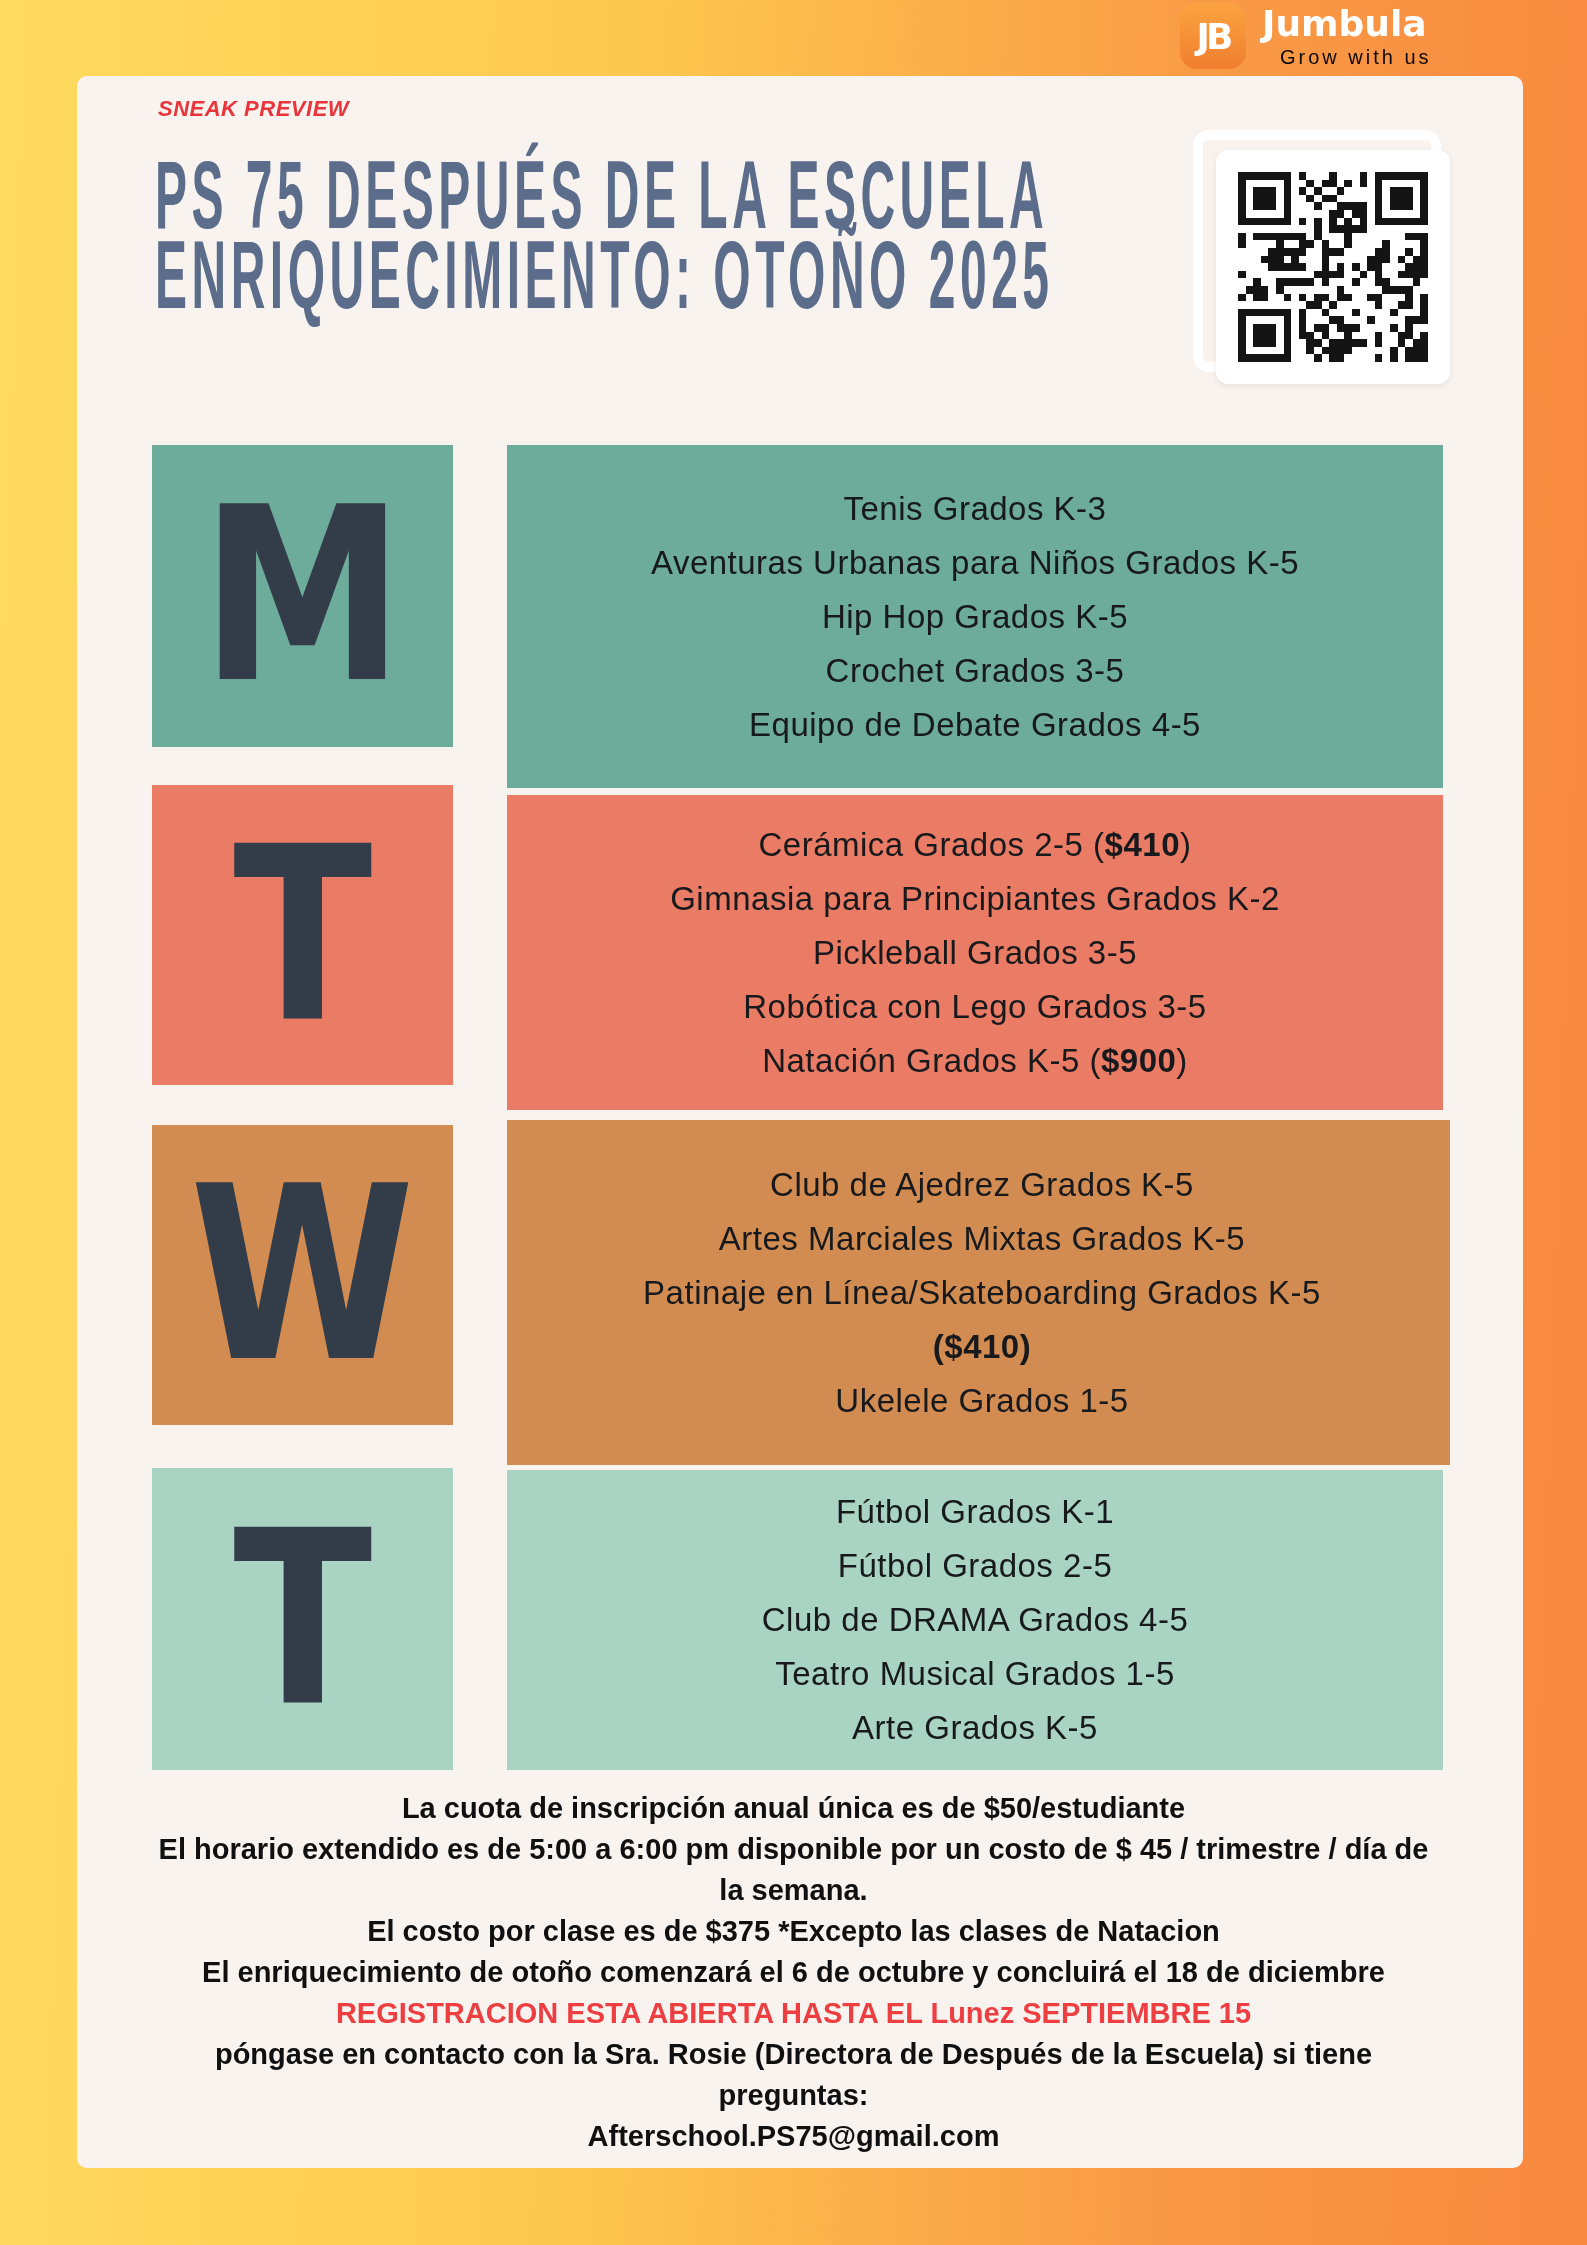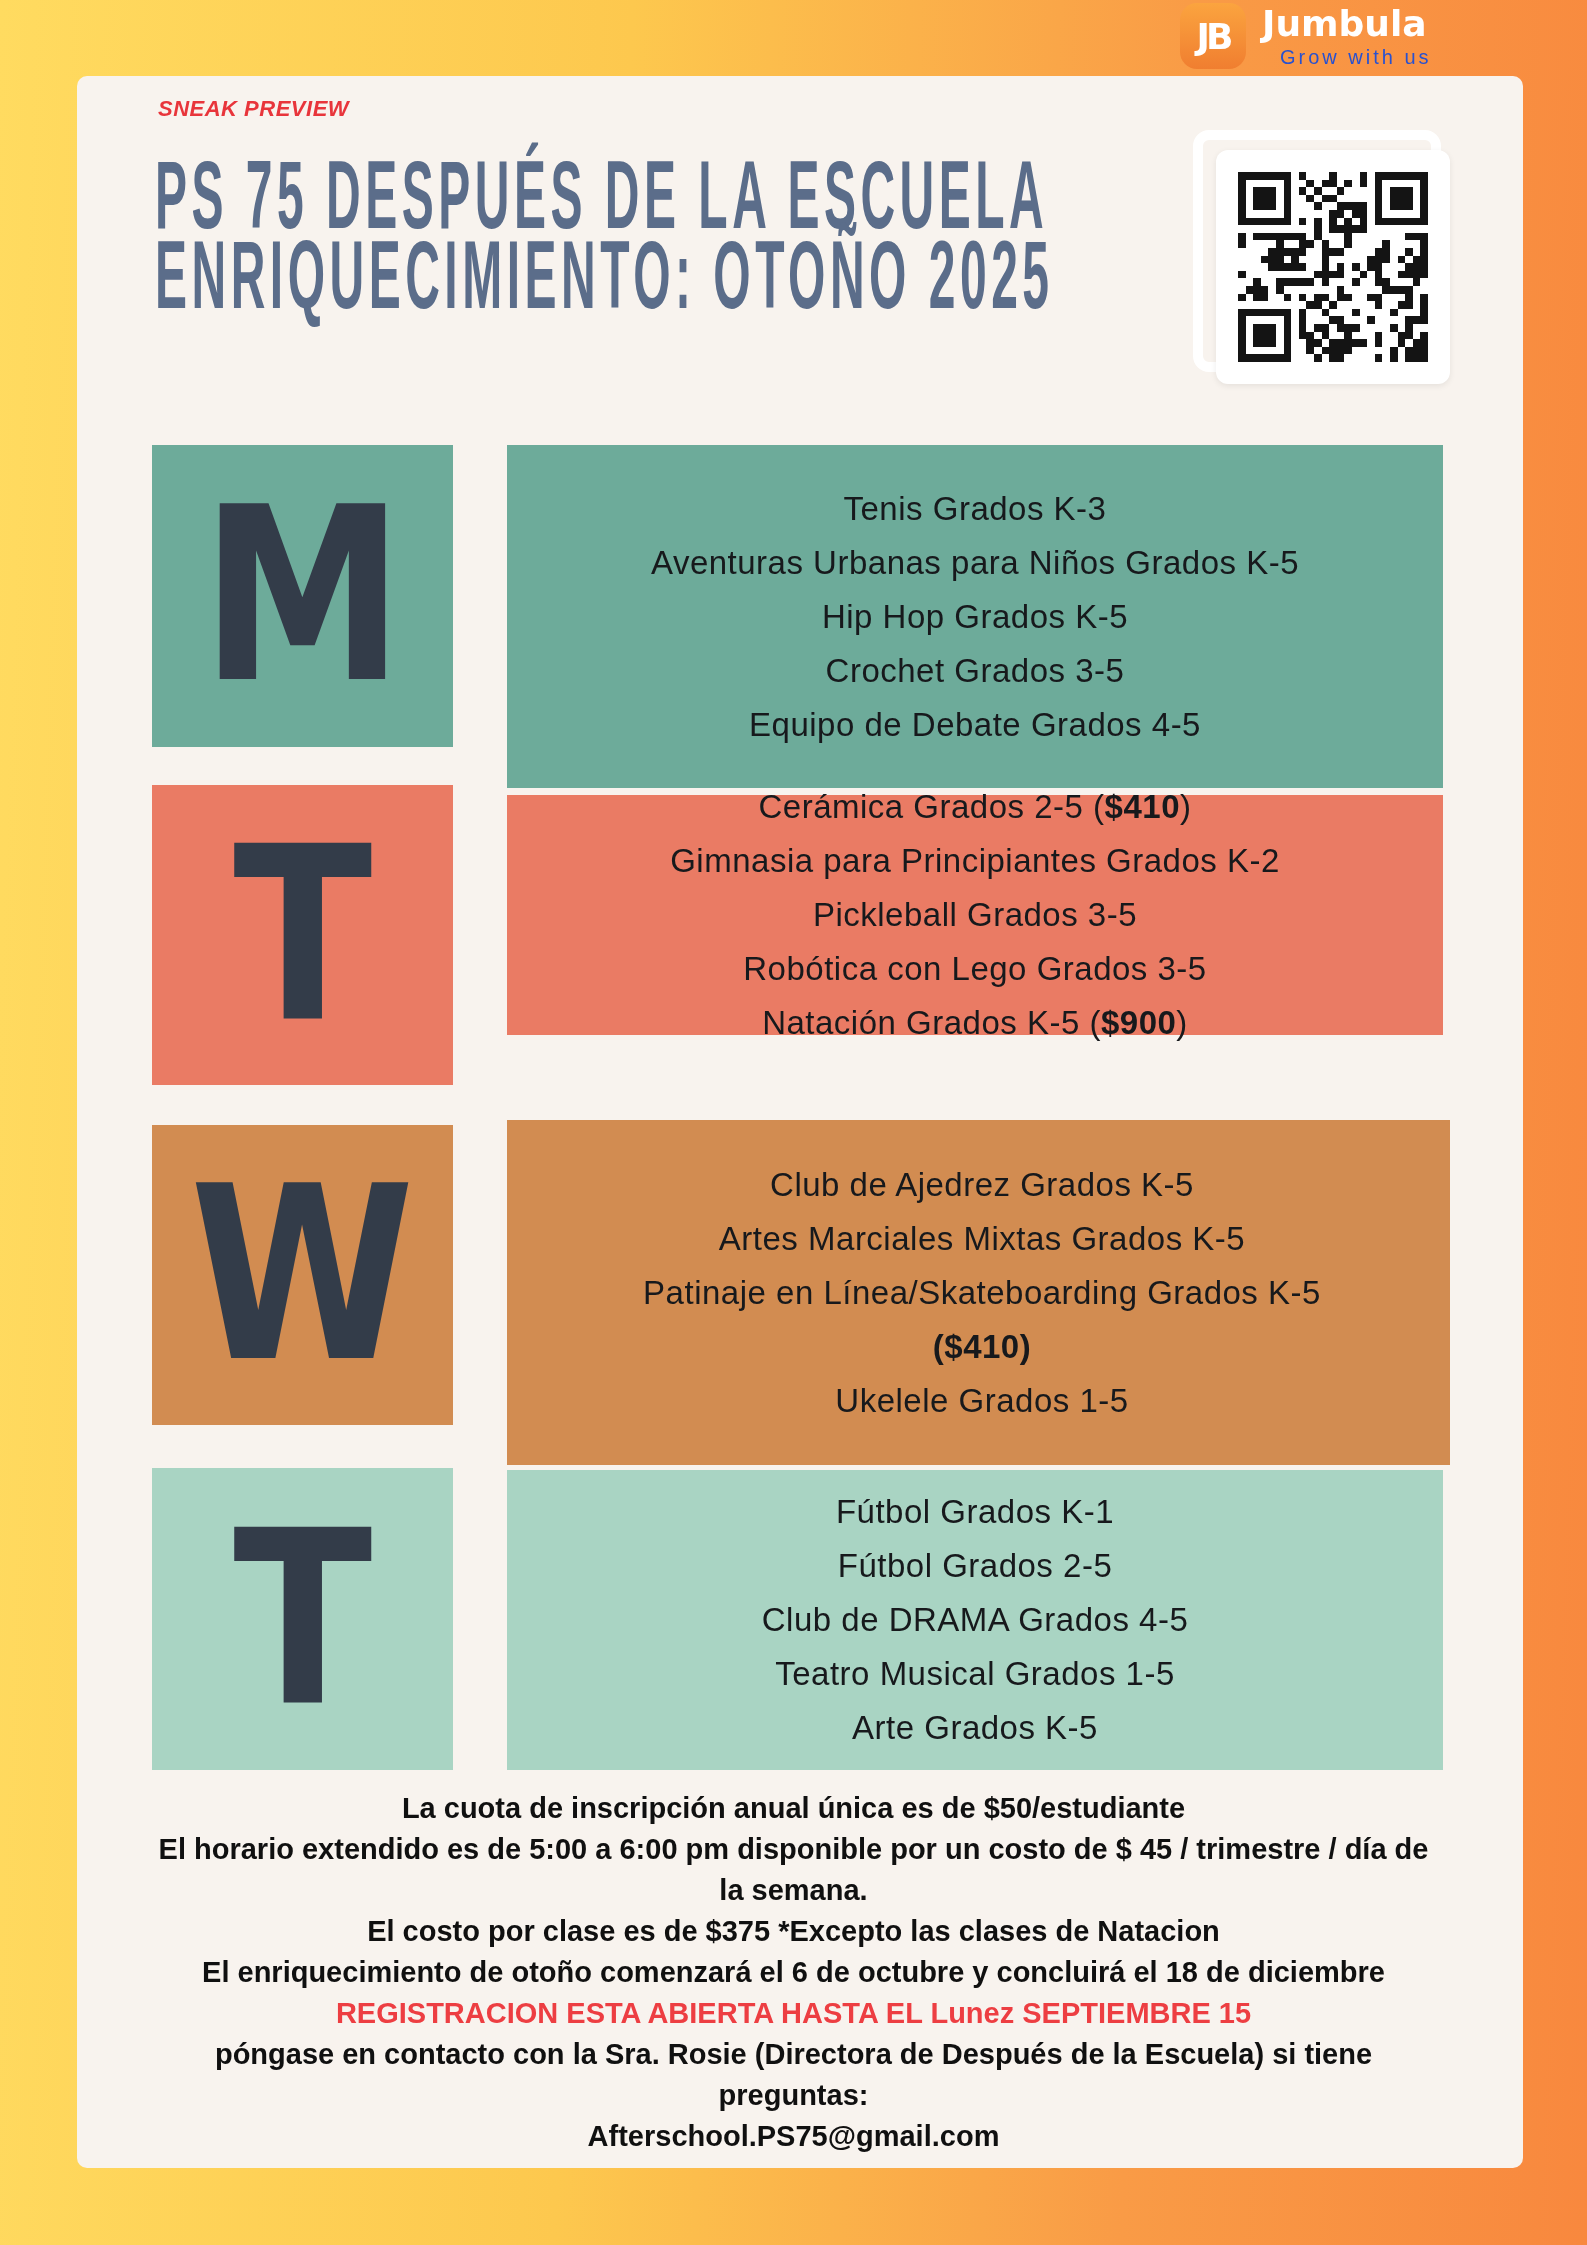--- a/index.html
+++ b/index.html
@@ -16,21 +16,21 @@
   .brand{position:absolute;top:3px;left:1180px;display:flex;gap:16px;align-items:flex-start;}
   .brand-icon{
     width:66px;height:66px;border-radius:17px;
     background:linear-gradient(180deg,#fba43f,#f07e30);
     display:flex;align-items:center;justify-content:center;
     color:#fff;font-weight:bold;font-size:36px;letter-spacing:-4px;
     font-family:"DejaVu Sans",sans-serif;
   }
   .brand-text{display:flex;flex-direction:column;}
   .brand-name{color:#fff;font-weight:bold;font-size:36px;line-height:42px;font-family:"DejaVu Sans",sans-serif;}
-  .brand-tagline{color:#1d4ed8;font-size:20px;letter-spacing:3px;opacity:.95;margin-left:18px;margin-top:1px;}
+  .brand-tagline{color:#000000;font-size:20px;letter-spacing:3px;opacity:.95;margin-left:18px;margin-top:1px;}
   
   .sneak{position:absolute;left:158px;top:96px;color:#e8353b;font-weight:bold;font-style:italic;font-size:22px;letter-spacing:.5px;}
   
   .title-line{
     position:absolute;left:155px;white-space:nowrap;color:#5b6d8a;
     font-weight:bold;font-size:64px;letter-spacing:6px;
     transform:scale(.75,1.5);transform-origin:left top;
     font-family:"Liberation Sans",sans-serif;
   }
   .t1{top:139px;}
@@ -46,21 +46,21 @@
     transform:scale(.85,1);line-height:1;
   }
   .activity-panel{
     position:absolute;left:507px;width:936px;display:flex;flex-direction:column;justify-content:center;
     text-align:center;color:#17191c;font-size:33px;line-height:54px;letter-spacing:.5px;
   }
   .activity-panel .bold{font-weight:bold;}
   .r0 .letter-block{top:445px;height:302px;}
   .r0 .activity-panel{top:445px;height:343px;}
   .r1 .letter-block{top:785px;height:300px;}
-  .r1 .activity-panel{top:795px;height:240px;}
+  .r1 .activity-panel{top:795px;height:315px;}
   .r2 .letter-block{top:1125px;height:300px;}
   .r2 .activity-panel{top:1120px;height:345px;padding-left:7px;}
   .r3 .letter-block{top:1468px;height:302px;}
   .r3 .activity-panel{top:1470px;height:300px;}
   
   .footer{
     position:absolute;left:90px;right:90px;top:1788px;text-align:center;
     font-weight:bold;font-size:29px;line-height:41px;color:#101010;
   }
   .footer p{margin:0;white-space:pre-line;}

